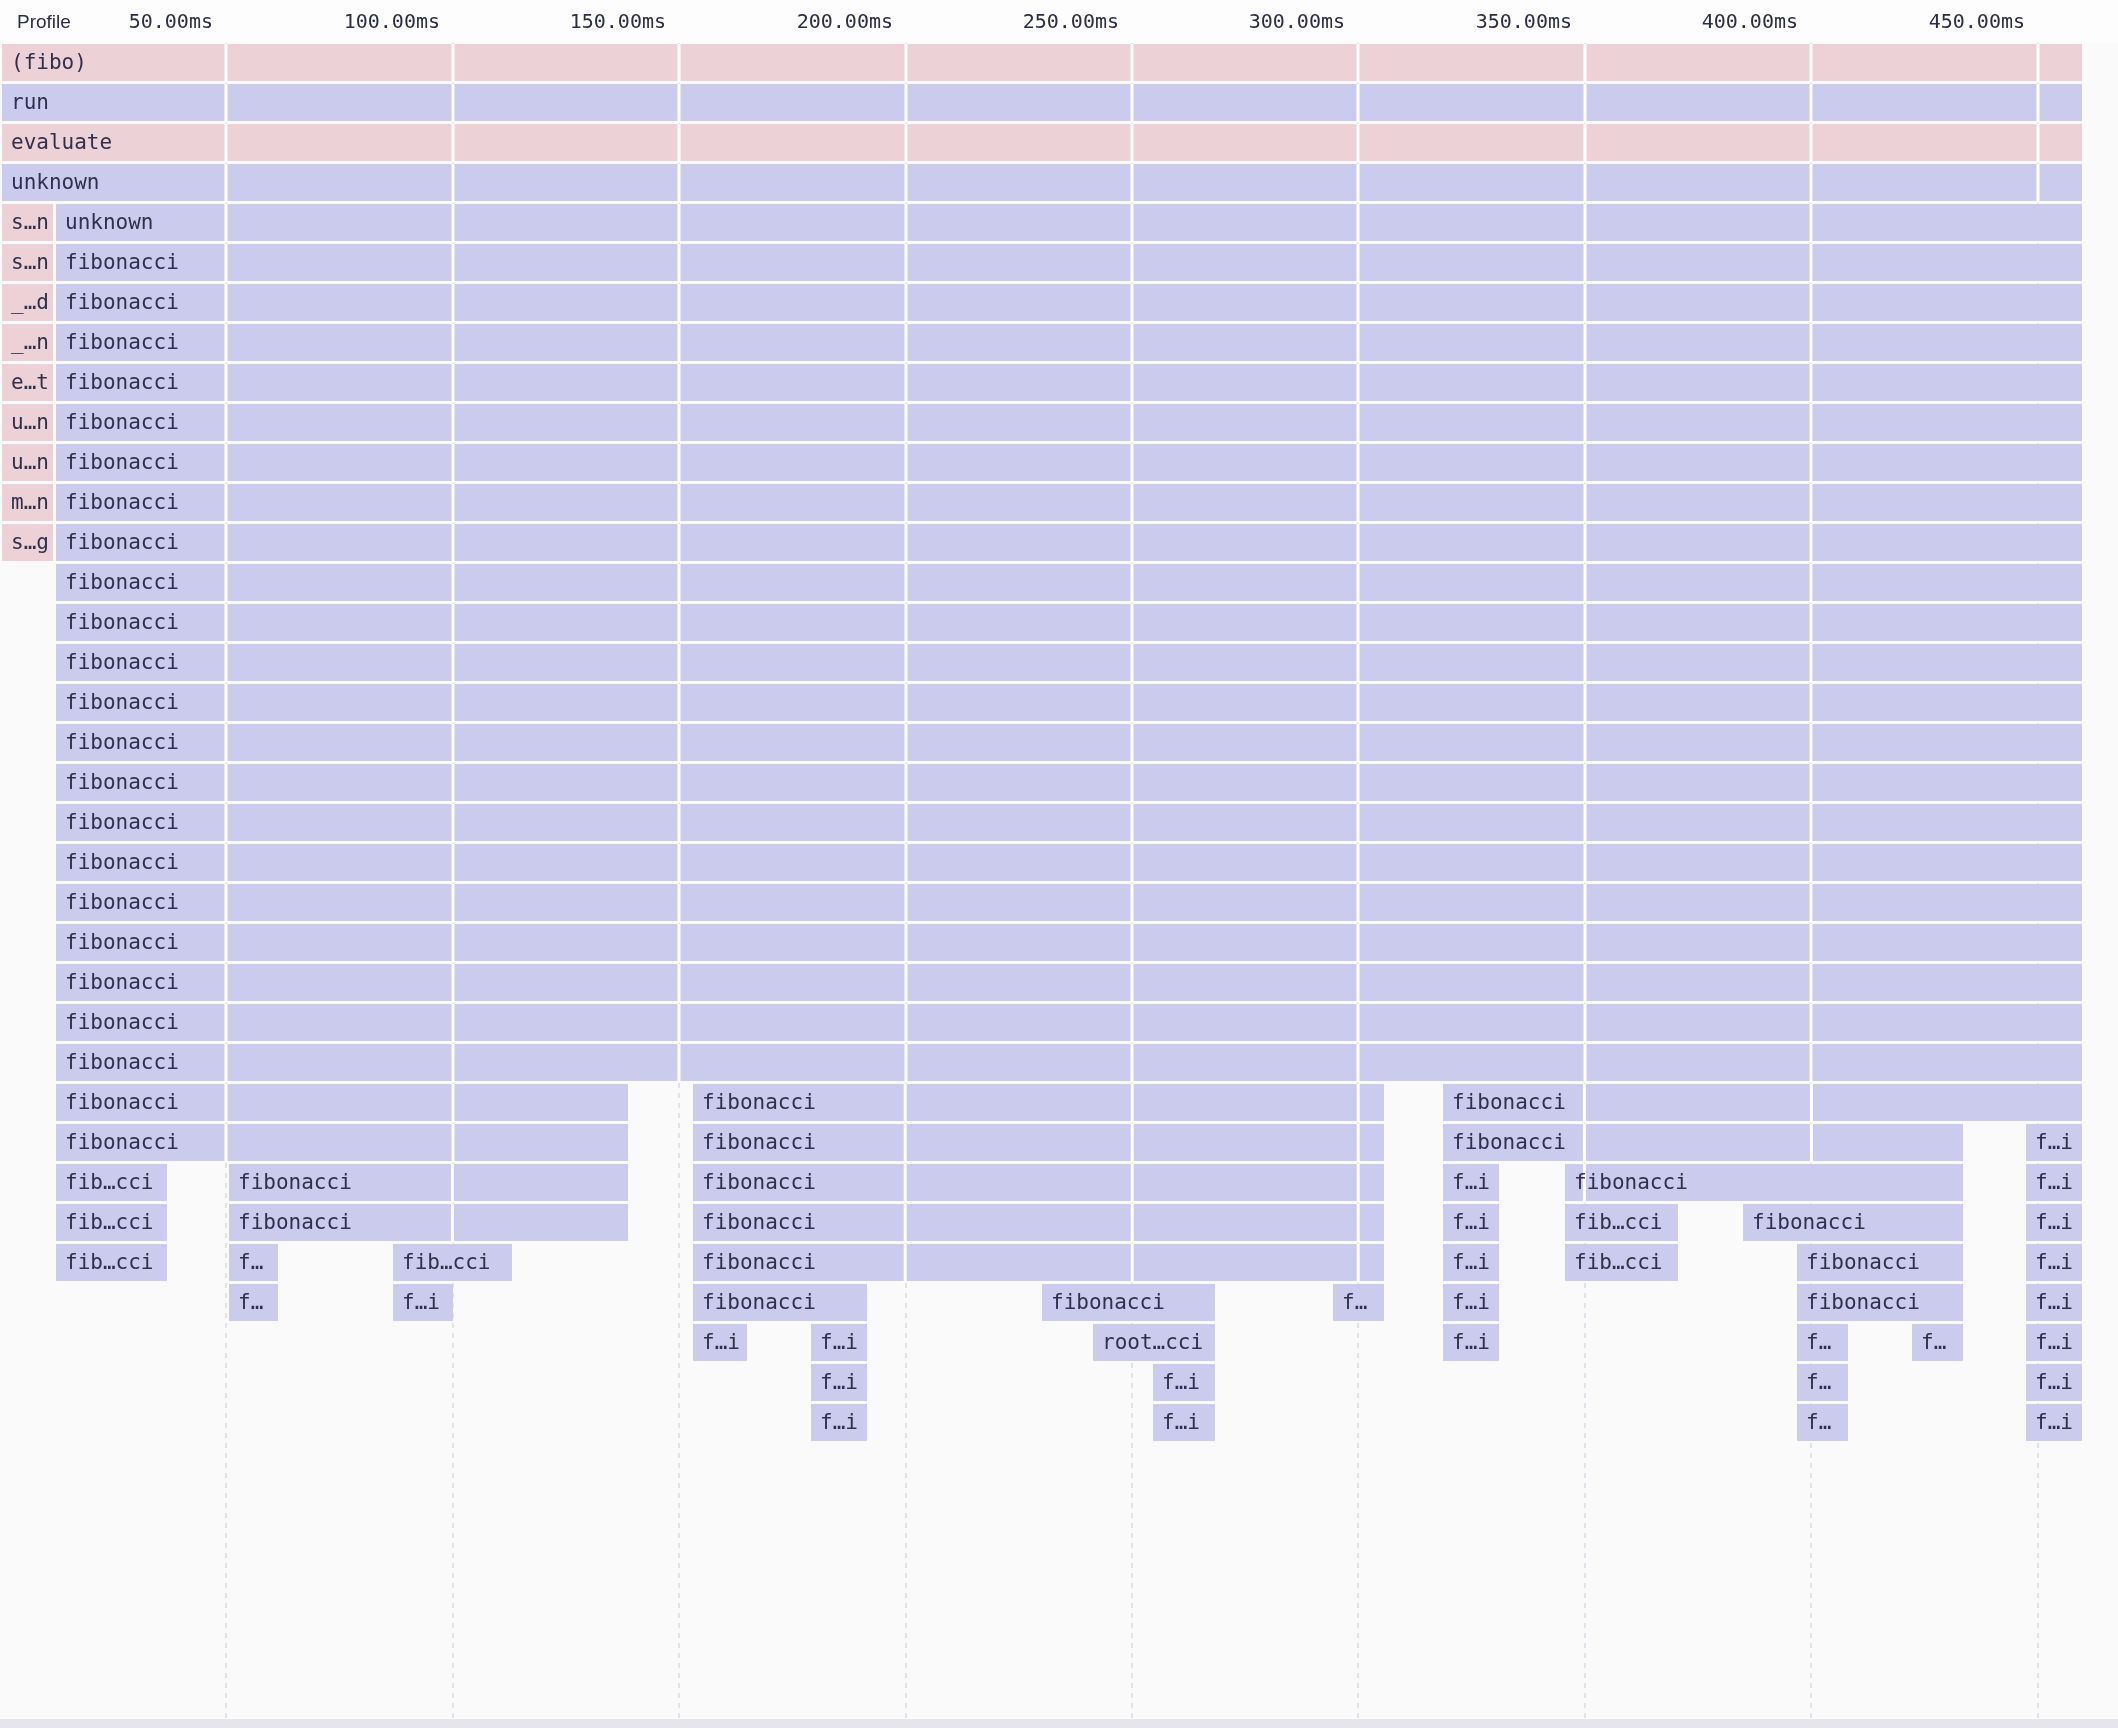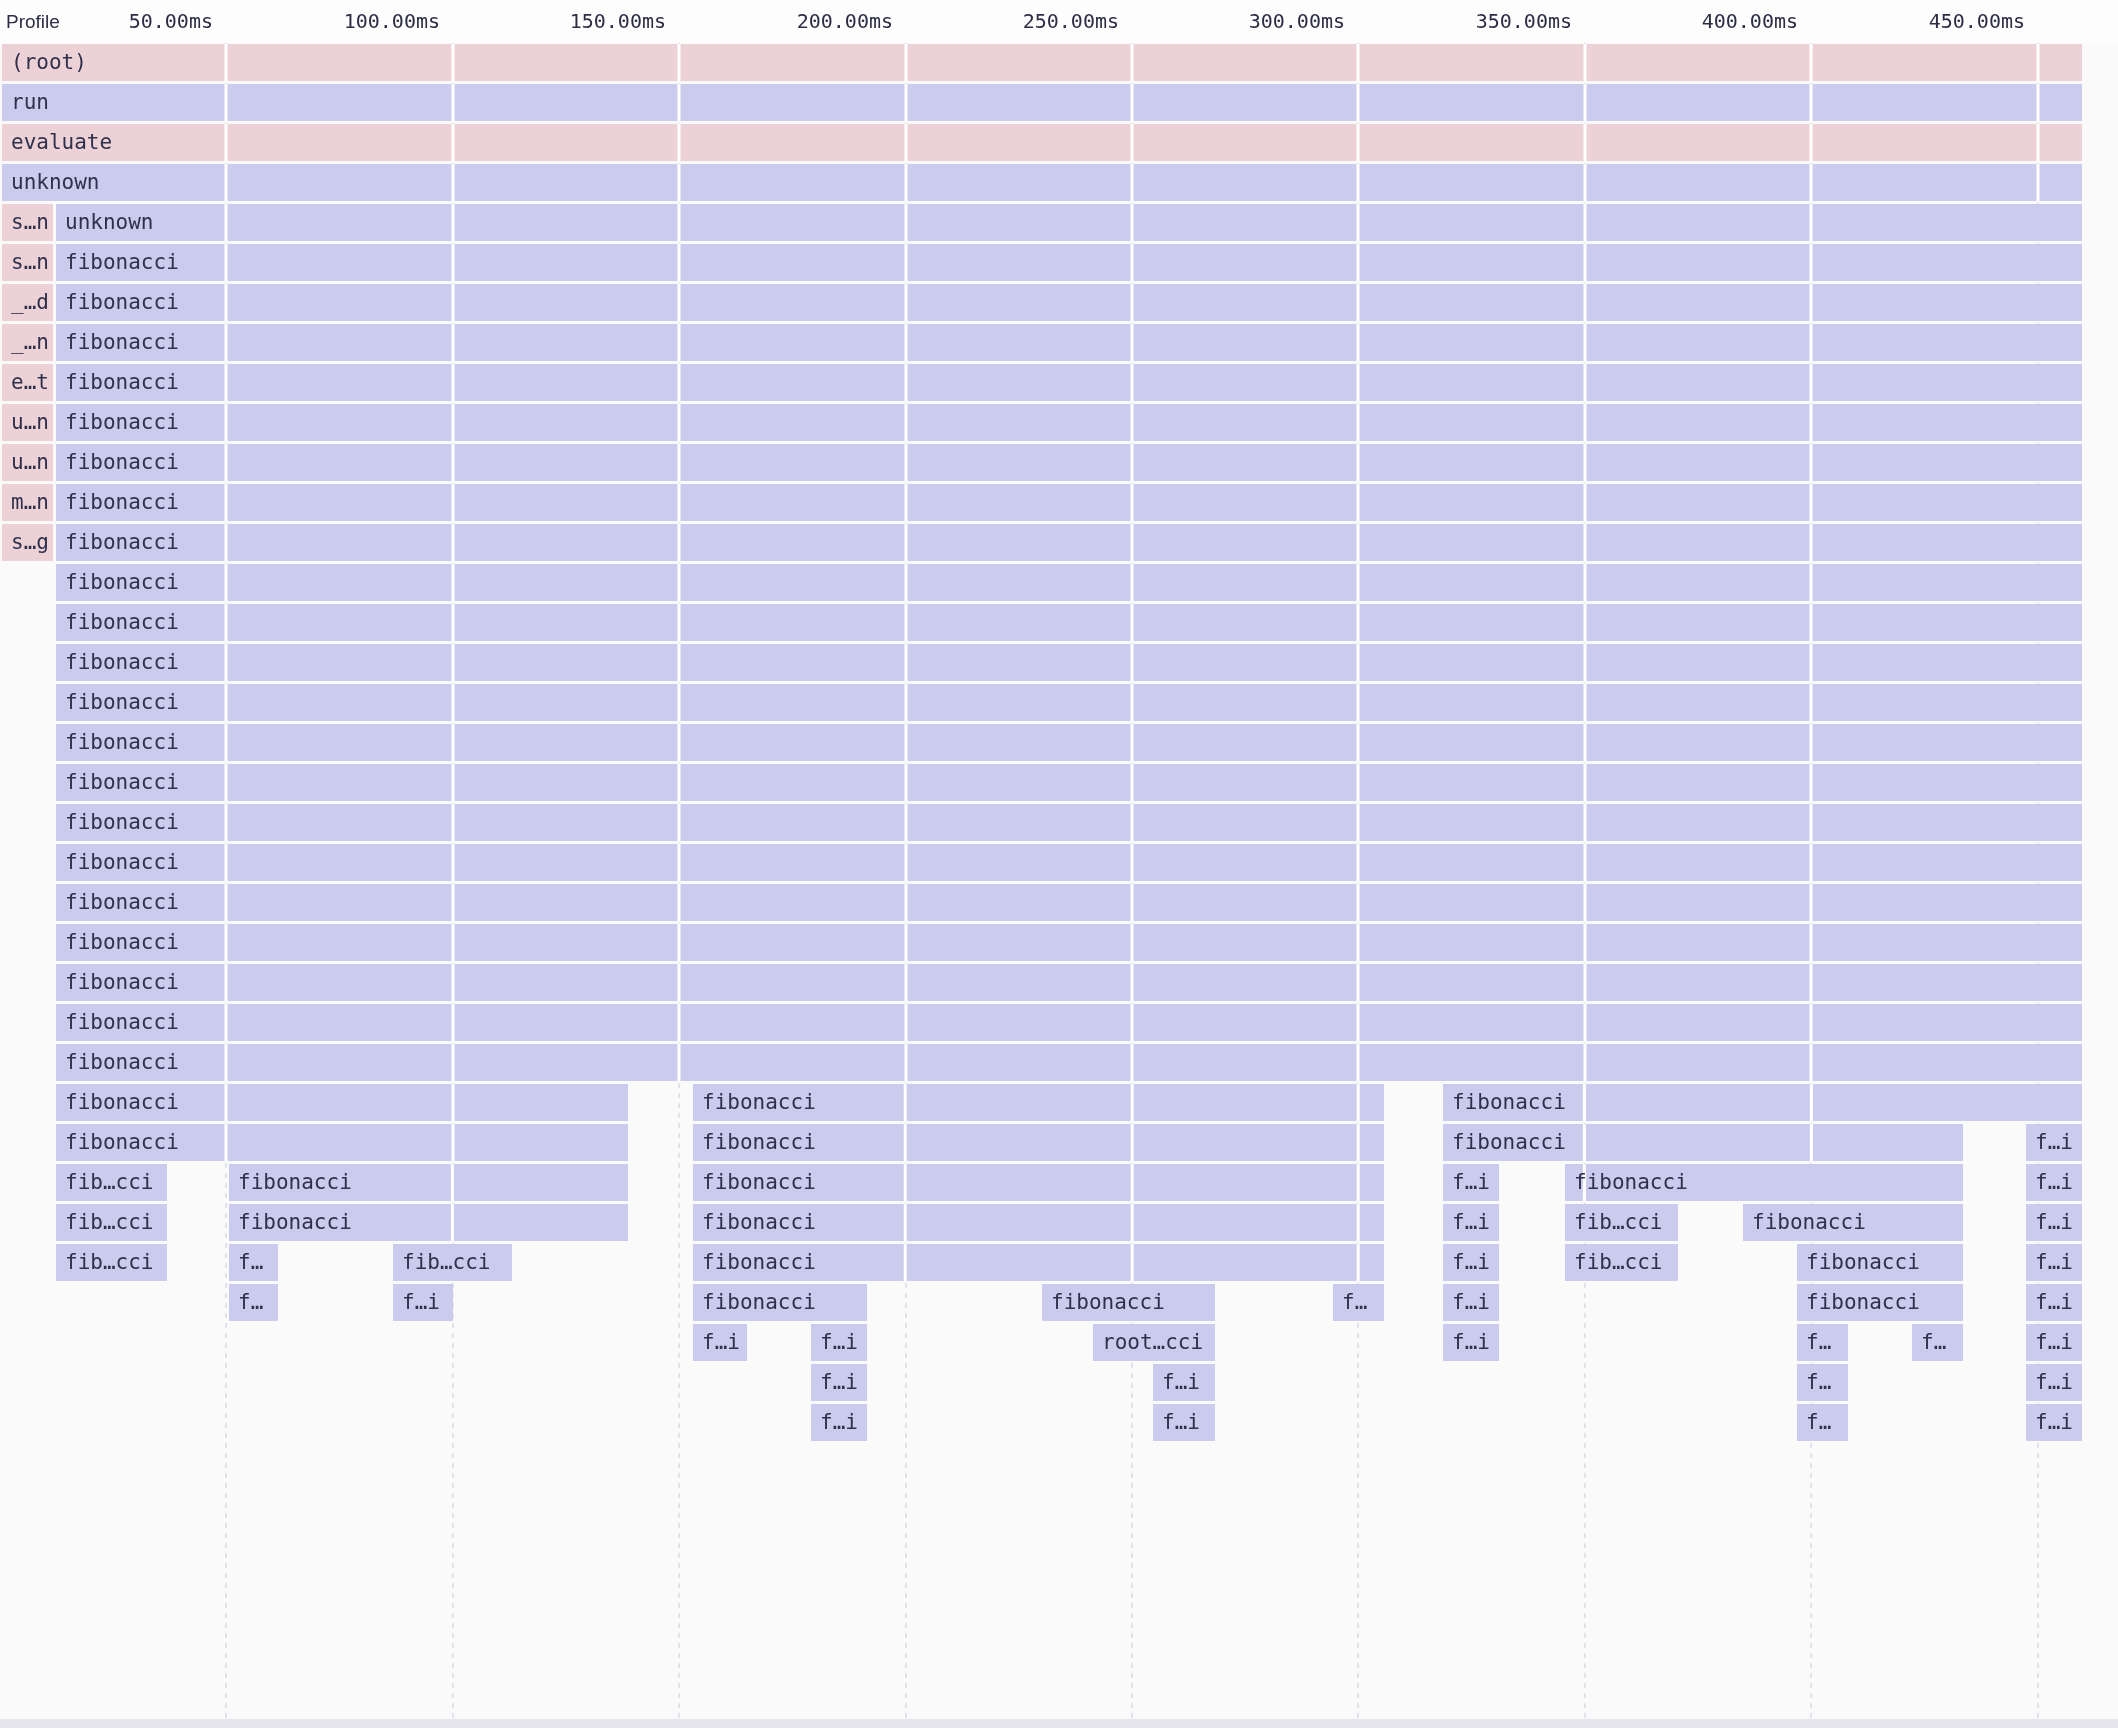--- a/index.html
+++ b/index.html
@@ -7,21 +7,21 @@
     width:2118px;height:1728px;position:relative;overflow:hidden;
     background:#fafafb;
     font-family:"DejaVu Sans Mono","Liberation Mono",monospace;
   }
   
   .header{
     position:absolute;left:0;top:0;width:2118px;height:43px;
     background:#fdfdfe;z-index:5;
   }
   .profile-label{
-    position:absolute;left:6px;top:0;height:58px;line-height:43px;
+    position:absolute;left:17px;top:0;height:58px;line-height:43px;
     font-family:"Liberation Sans","DejaVu Sans",sans-serif;
     font-size:19px;color:#2d2d45;
   }
   .tick-label{
     position:absolute;top:0;height:43px;line-height:43px;
     transform:translateX(-100%);
     font-size:20px;color:#2d2d45;white-space:nowrap;
   }
   
   .chart{position:absolute;left:0;top:0;width:2118px;height:1728px;}
@@ -56,21 +56,21 @@
       <div class="vline" style="left: 678px;"></div>
       <div class="vline" style="left: 905px;"></div>
       <div class="vline" style="left: 1131px;"></div>
       <div class="vline" style="left: 1357px;"></div>
       <div class="vline" style="left: 1584px;"></div>
       <div class="vline" style="left: 1810px;"></div>
       <div class="vline" style="left: 2037px;"></div>
     </div>
   <div id="rows">
       <div class="row" style="top: 44px;">
-        <div class="bar pink" style="left: 2px; width: 2080px; background-position: -0.5px 0px;"><span>(root)</span></div>
+        <div class="bar pink" style="left: 2px; width: 2080px; background-position: -0.5px 0px;"><span>(fibo)</span></div>
       </div>
       <div class="row" style="top: 84px;">
         <div class="bar purple" style="left: 2px; width: 2080px; background-position: -0.5px 0px;"><span>run</span></div>
       </div>
       <div class="row" style="top: 124px; padding-left: 44px;">
         <div class="bar pink" style="left: 2px; width: 2080px; background-position: -0.5px 0px;"><span>evaluate</span></div>
       </div>
       <div class="row" style="top: 164px;">
         <div class="bar purple" style="left: 2px; width: 2080px; background-position: -0.5px 0px;"><span>unknown</span></div>
       </div>

